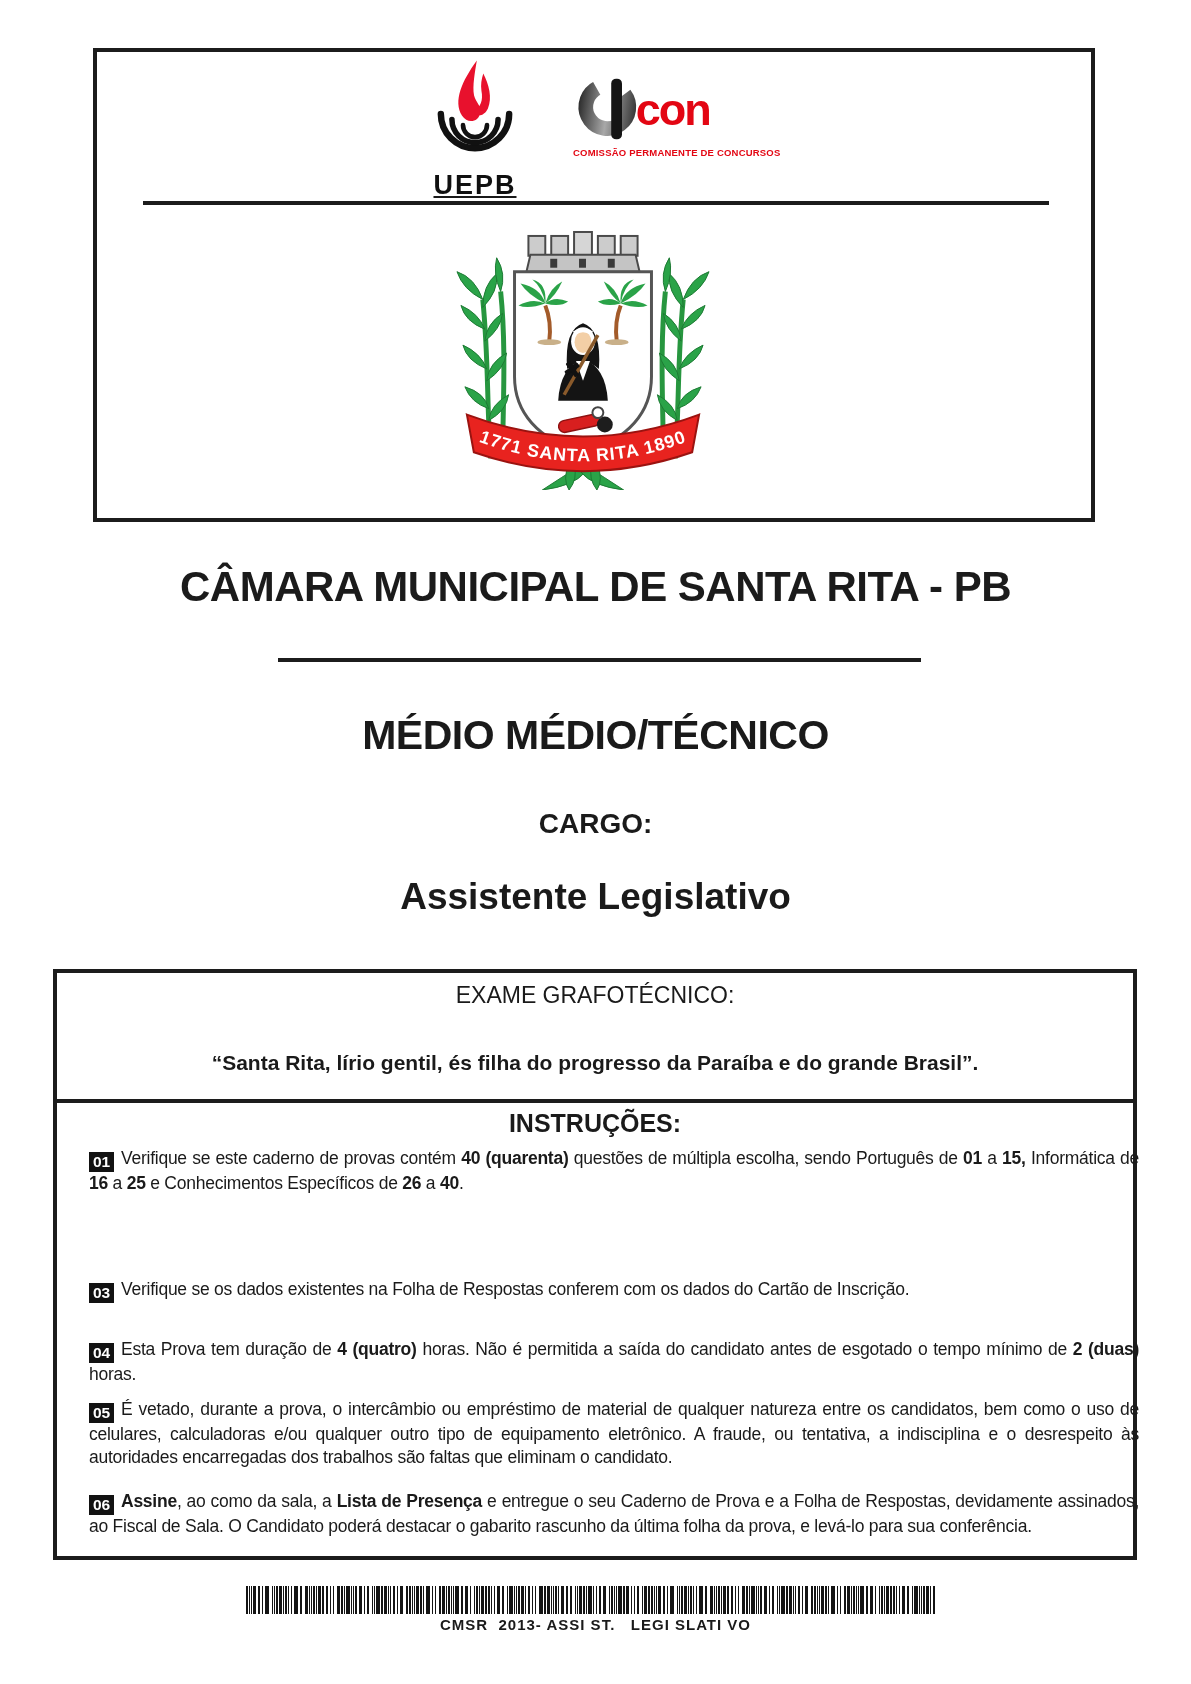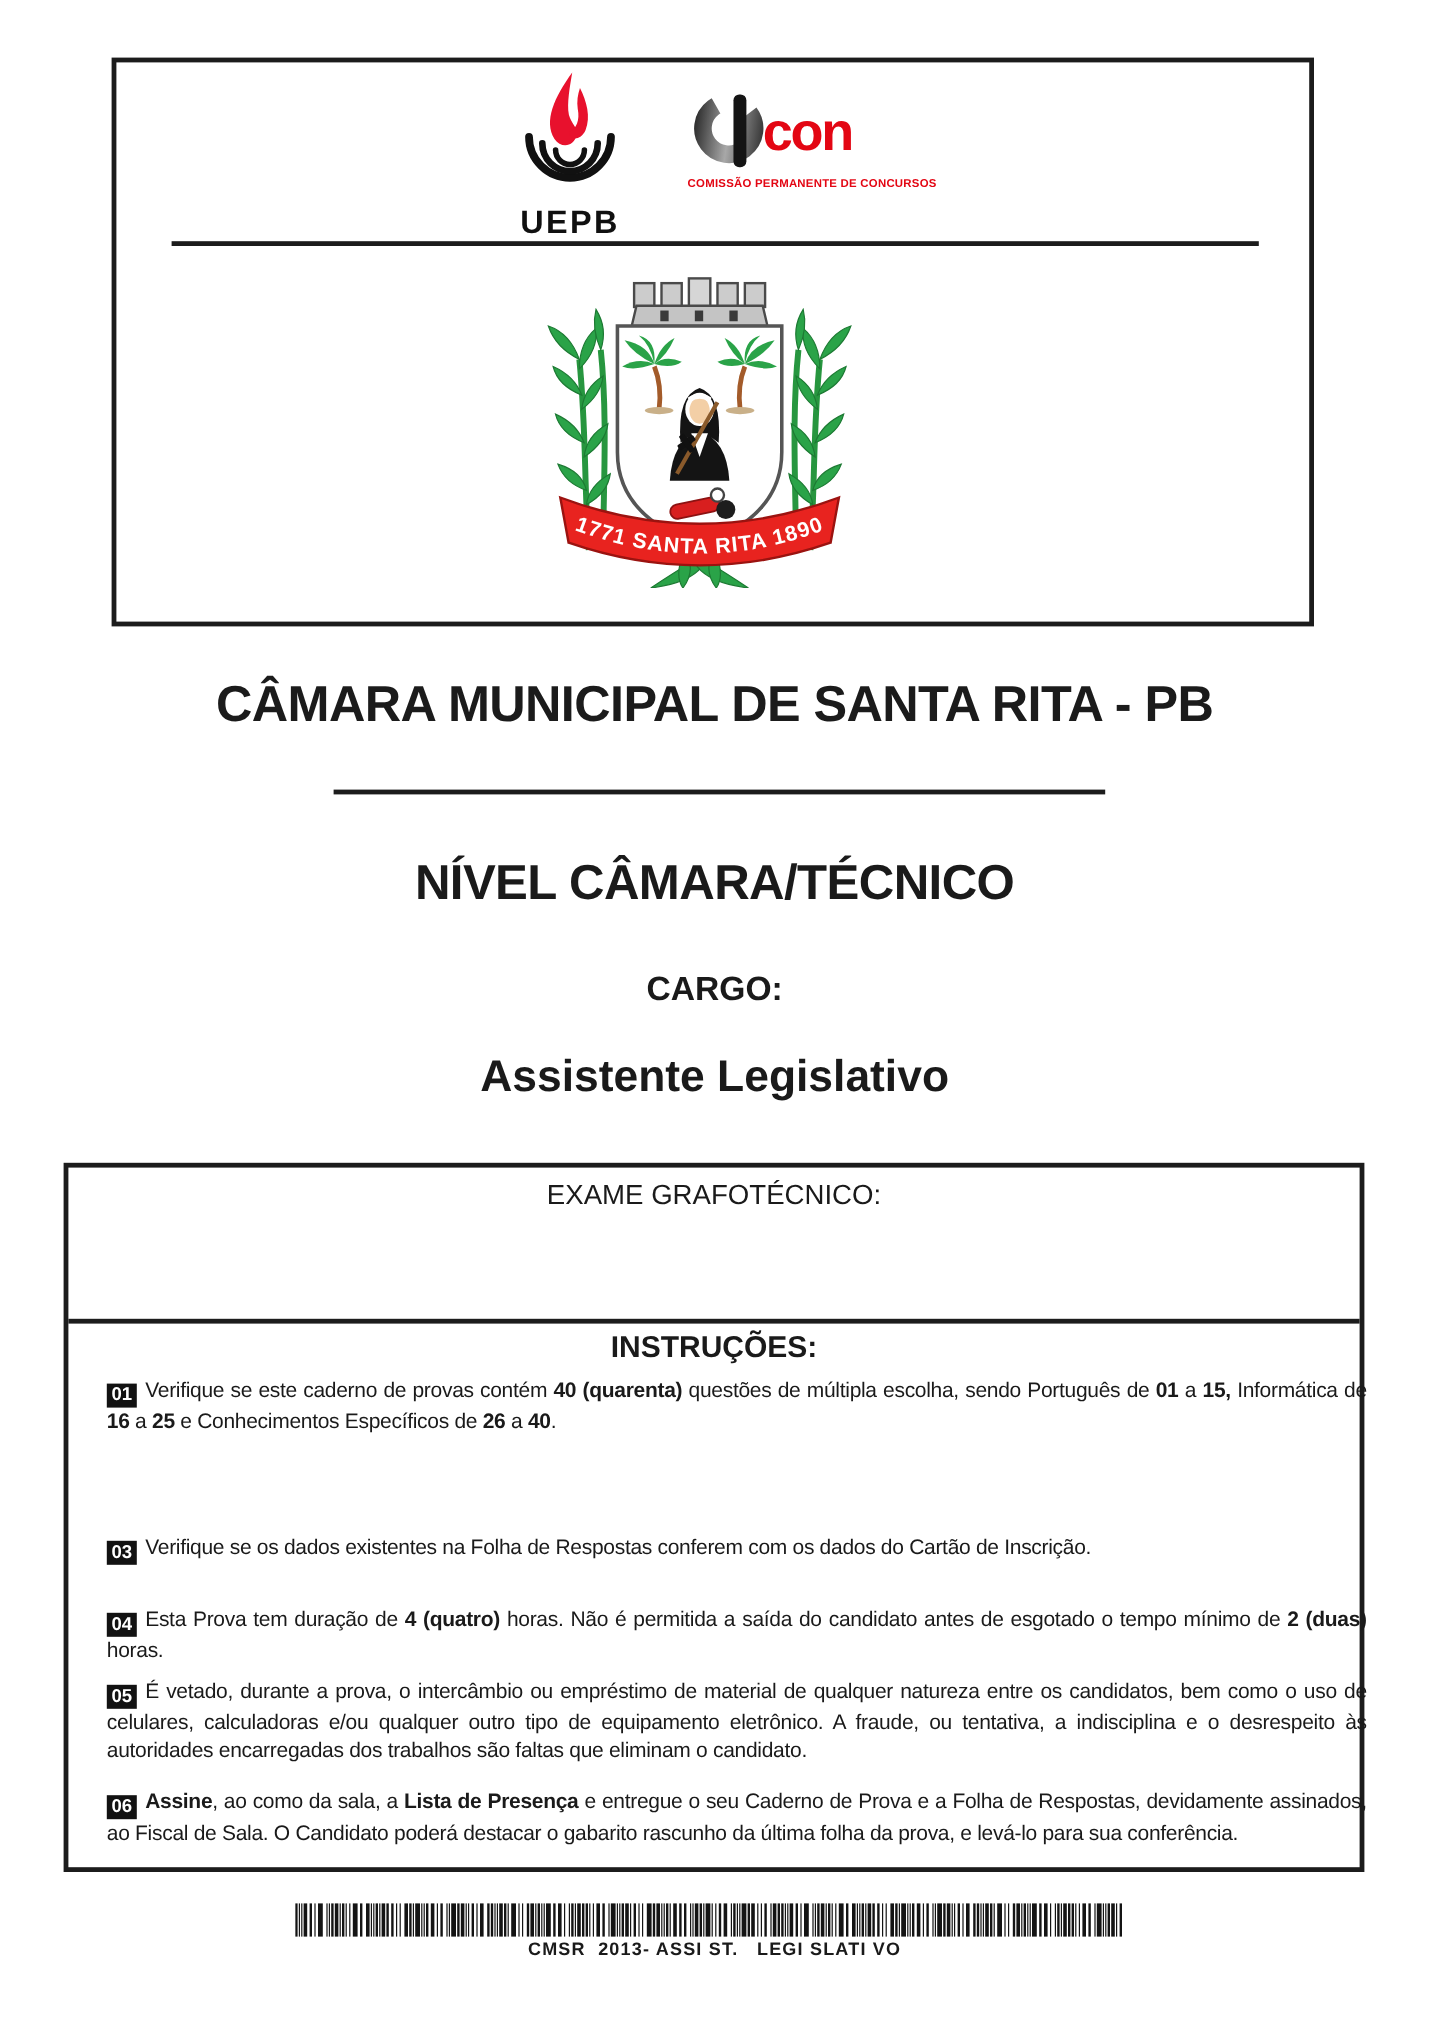--- a/index.html
+++ b/index.html
@@ -8,21 +8,21 @@
     position:relative; width:1191px; height:1684px; margin:0 auto;
     background:#fff; color:#1a1a1a; overflow:hidden;
     font-family:"Liberation Sans", sans-serif;
   }
   .abs { position:absolute; }
 
   
   .top-box { left:93px; top:48px; width:1002px; height:474px; border:4px solid #1c1c1c; }
   .logo-divider { left:46px; top:149px; width:906px; height:4px; background:#1c1c1c; }
 
-  .uepb { left:330px; top:6px; width:96px; height:146px; text-align:center; }
+  .uepb { left:330px; top:6px; width:96px; height:146px; text-align:center;text-decoration:underline; }
   .uepb svg { display:block; margin:0 auto; }
   .uepb-label { font-size:27px; font-weight:bold; color:#101010; letter-spacing:2px; margin-top:0px; }
 
   .cpcon { left:476px; top:24px; width:190px; text-align:center; }
   .cpcon-sub { margin-top:1px; color:#e30613; font-weight:bold; font-size:9.5px; letter-spacing:0.2px; white-space:nowrap; }
 
   .emblem { left:355px; top:178px; width:262px; height:260px; }
 
   
   .org-title { top:563px; left:0; width:100%; text-align:center; font-weight:bold; font-size:42px; letter-spacing:-0.5px; color:#1b1b1b; }
@@ -176,26 +176,27 @@
         <path id="bannerPath" d="M28,214 Q131,252 234,214" fill="none"></path>
         <text font-size="18" font-weight="bold" fill="#ffffff" letter-spacing="1" text-anchor="middle">
           <textPath href="#bannerPath" startOffset="50%">1771 SANTA RITA 1890</textPath>
         </text>
       </svg>
     </div>
   </div>
 
   <div class="abs org-title">CÂMARA MUNICIPAL DE SANTA RITA - PB</div>
   <div class="abs title-divider"></div>
-  <div class="abs level-title">NÍVEL CÂMARA/TÉCNICO</div>
+  <div class="abs level-title">MÉDIO MÉDIO/TÉCNICO</div>
   <div class="abs cargo-label">CARGO:</div>
   <div class="abs cargo-title">Assistente Legislativo</div>
 
   <div class="abs instr-box">
     <div class="abs center exame-h">EXAME GRAFOTÉCNICO:</div>
+    <div class="abs center exame-quote">“Santa Rita, lírio gentil, és filha do progresso da Paraíba e do grande Brasil”.</div>
     <div class="abs instr-divider"></div>
     <div class="abs center instr-h">INSTRUÇÕES:</div>
 
     <p class="abs item i1"><span class="badge">01</span><span><span>Verifique se este caderno de provas contém </span><span class="b">40 (quarenta)</span><span> questões de múltipla escolha, sendo Português de </span><span class="b">01</span><span> a </span><span class="b">15,</span><span> Informática de </span><span class="b">16</span><span> a </span><span class="b">25</span><span> e Conhecimentos Específicos de </span><span class="b">26</span><span> a </span><span class="b">40</span><span>.</span></span></p>
     <p class="abs item i3"><span class="badge">03</span><span><span>Verifique se os dados existentes na Folha de Respostas conferem com os dados do Cartão de Inscrição.</span></span></p>
     <p class="abs item i4"><span class="badge">04</span><span><span>Esta Prova tem duração de </span><span class="b">4 (quatro)</span><span> horas. Não é permitida a saída do candidato antes de esgotado o tempo mínimo de </span><span class="b">2 (duas)</span><span> horas.</span></span></p>
     <p class="abs item i5"><span class="badge">05</span><span><span>É vetado, durante a prova, o intercâmbio ou empréstimo de material de qualquer natureza entre os candidatos, bem como o uso de celulares, calculadoras e/ou qualquer outro tipo de equipamento eletrônico. A fraude, ou tentativa, a indisciplina e o desrespeito às autoridades encarregadas dos trabalhos são faltas que eliminam o candidato.</span></span></p>
     <p class="abs item i6"><span class="badge">06</span><span><span class="b">Assine</span><span>, ao como da sala, a </span><span class="b">Lista de Presença</span><span> e entregue o seu Caderno de Prova e a Folha de Respostas, devidamente assinados, ao Fiscal de Sala. O Candidato poderá destacar o gabarito rascunho da última folha da prova, e levá-lo para sua conferência.</span></span></p>
   </div>
 

